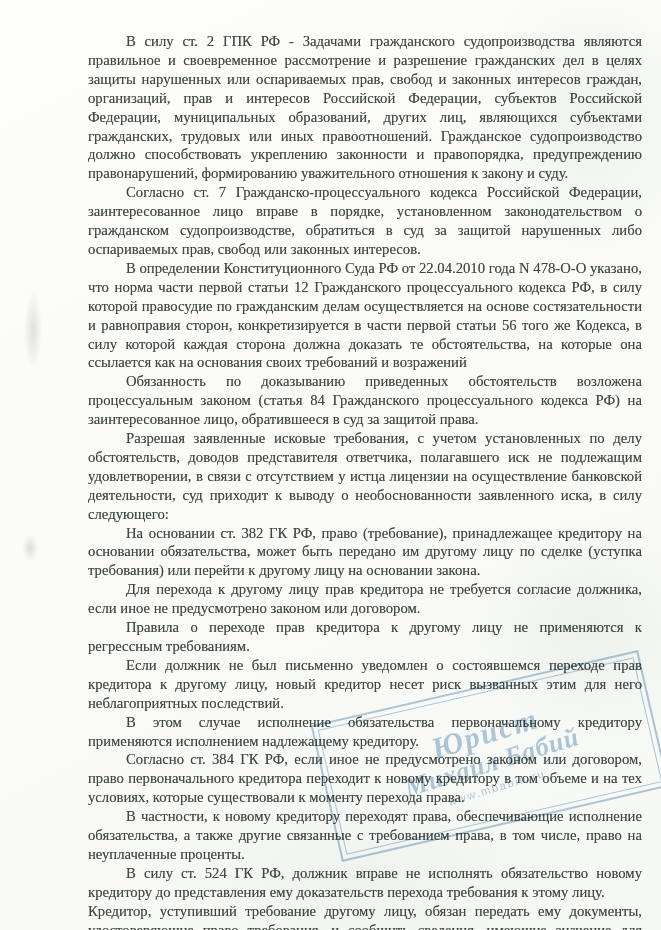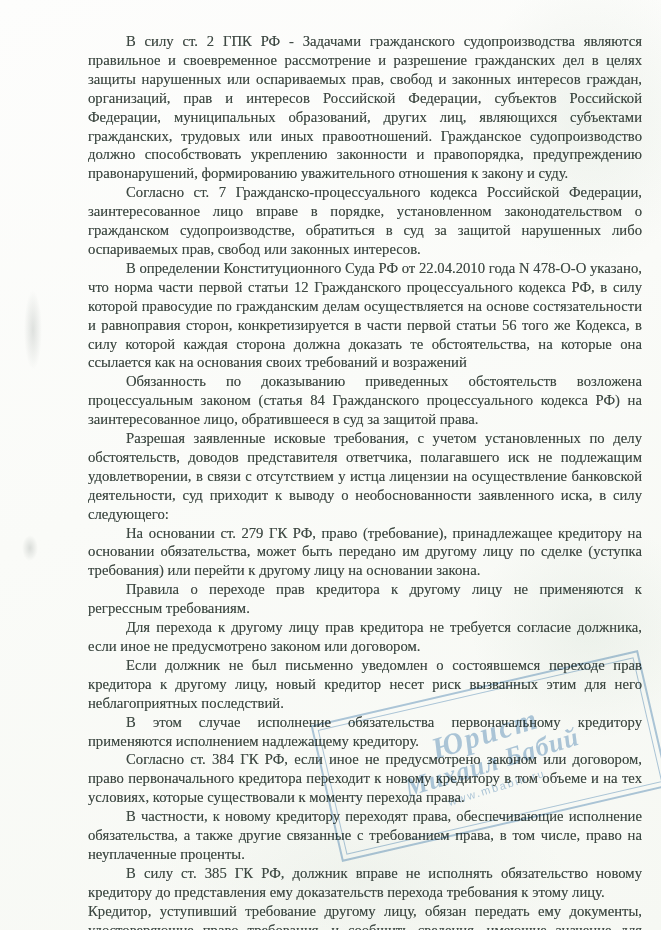--- a/index.html
+++ b/index.html
@@ -91,28 +91,28 @@
   <div class="blotch b3"></div>
   <div class="blotch b4"></div>
   <div class="blotch b5"></div>
 
   <div class="textblock" id="textblock">
       <p>В силу ст. 2 ГПК РФ - Задачами гражданского судопроизводства являются правильное и своевременное рассмотрение и разрешение гражданских дел в целях защиты нарушенных или оспариваемых прав, свобод и законных интересов граждан, организаций, прав и интересов Российской Федерации, субъектов Российской Федерации, муниципальных образований, других лиц, являющихся субъектами гражданских, трудовых или иных правоотношений. Гражданское судопроизводство должно способствовать укреплению законности и правопорядка, предупреждению правонарушений, формированию уважительного отношения к закону и суду.</p>
       <p>Согласно ст. 7 Гражданско-процессуального кодекса Российской Федерации, заинтересованное лицо вправе в порядке, установленном законодательством о гражданском судопроизводстве, обратиться в суд за защитой нарушенных либо оспариваемых прав, свобод или законных интересов.</p>
       <p>В определении Конституционного Суда РФ от 22.04.2010 года N 478-О-О указано, что норма части первой статьи 12 Гражданского процессуального кодекса РФ, в силу которой правосудие по гражданским делам осуществляется на основе состязательности и равноправия сторон, конкретизируется в части первой статьи 56 того же Кодекса, в силу которой каждая сторона должна доказать те обстоятельства, на которые она ссылается как на основания своих требований и возражений</p>
       <p>Обязанность по доказыванию приведенных обстоятельств возложена процессуальным законом (статья 84 Гражданского процессуального кодекса РФ) на заинтересованное лицо, обратившееся в суд за защитой права.</p>
       <p>Разрешая заявленные исковые требования, с учетом установленных по делу обстоятельств, доводов представителя ответчика, полагавшего иск не подлежащим удовлетворении, в связи с отсутствием у истца лицензии на осуществление банковской деятельности, суд приходит к выводу о необоснованности заявленного иска, в силу следующего:</p>
-      <p>На основании ст. 279 ГК РФ, право (требование), принадлежащее кредитору на основании обязательства, может быть передано им другому лицу по сделке (уступка требования) или перейти к другому лицу на основании закона.</p>
+      <p>На основании ст. 382 ГК РФ, право (требование), принадлежащее кредитору на основании обязательства, может быть передано им другому лицу по сделке (уступка требования) или перейти к другому лицу на основании закона.</p>
+      <p>Для перехода к другому лицу прав кредитора не требуется согласие должника, если иное не предусмотрено законом или договором.</p>
       <p>Правила о переходе прав кредитора к другому лицу не применяются к регрессным требованиям.</p>
-      <p>Для перехода к другому лицу прав кредитора не требуется согласие должника, если иное не предусмотрено законом или договором.</p>
       <p>Если должник не был письменно уведомлен о состоявшемся переходе прав кредитора к другому лицу, новый кредитор несет риск вызванных этим для него неблагоприятных последствий.</p>
       <p>В этом случае исполнение обязательства первоначальному кредитору применяются исполнением надлежащему кредитору.</p>
       <p>Согласно ст. 384 ГК РФ, если иное не предусмотрено законом или договором, право первоначального кредитора переходит к новому кредитору в том объеме и на тех условиях, которые существовали к моменту перехода права.</p>
       <p>В частности, к новому кредитору переходят права, обеспечивающие исполнение обязательства, а также другие связанные с требованием права, в том числе, право на неуплаченные проценты.</p>
-      <p>В силу ст. 385 ГК РФ, должник вправе не исполнять обязательство новому кредитору до представления ему доказательств перехода требования к этому лицу.</p>
+      <p>В силу ст. 524 ГК РФ, должник вправе не исполнять обязательство новому кредитору до представления ему доказательств перехода требования к этому лицу.</p>
       <p class="no-indent">Кредитор, уступивший требование другому лицу, обязан передать ему документы, удостоверяющие право требования, и сообщить сведения, имеющие значение для осуществления требования.</p>
     </div>
 
   <div class="stamp">
     <div class="stamp-border">
       <div class="stamp-title">Юрист</div>
       <div class="stamp-name">Михаил Бабий</div>
       <div class="stamp-url">www.mbabin.ru</div>
     </div>
   </div>

